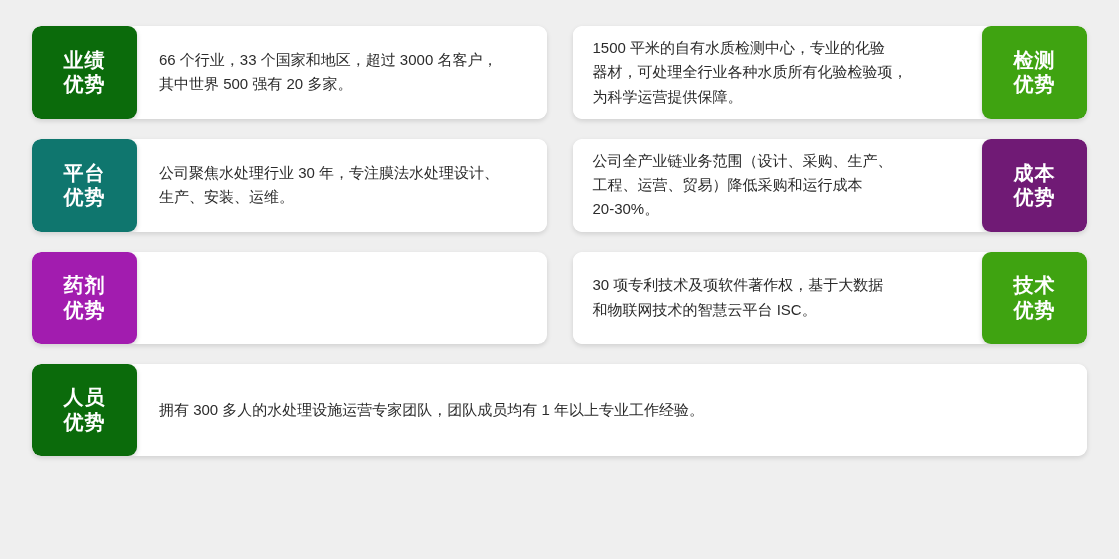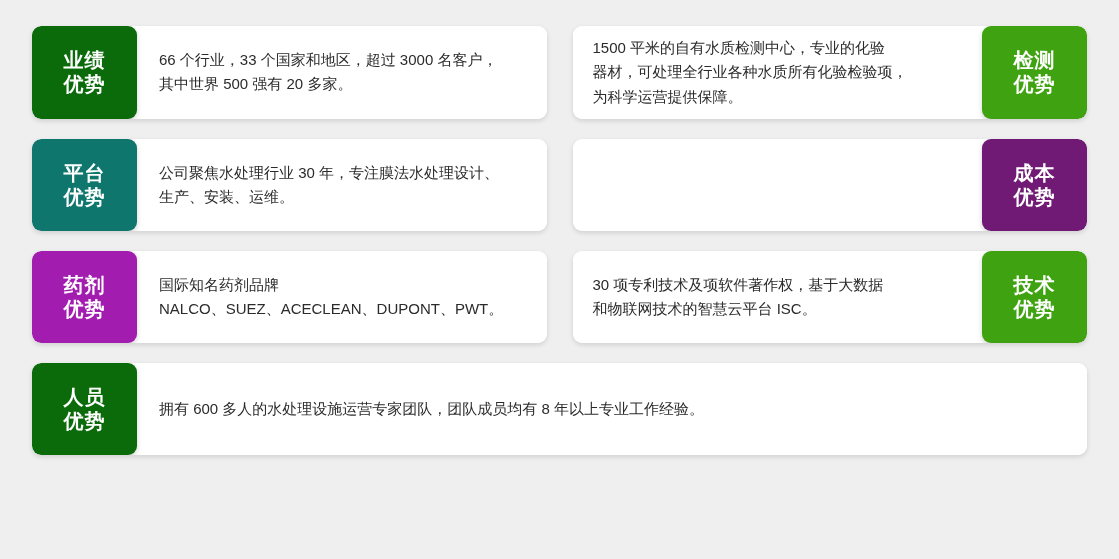--- a/index.html
+++ b/index.html
@@ -157,32 +157,33 @@
           <div class="body-text">公司聚焦水处理行业 30 年，专注膜法水处理设计、
 生产、安装、运维。</div>
         </div>
       </div>
 
       <div class="card reverse">
         <div class="tag" style="background:#701a75">
           <span class="tag-line">成本</span>
           <span class="tag-line">优势</span>
         </div>
+        <div class="body">
+          <div class="body-text">公司全产业链业务范围（设计、采购、生产、
+工程、运营、贸易）降低采购和运行成本
+20-30%。</div>
+        </div>
       </div>
     </div>
 
     <div class="row">
       <div class="card">
         <div class="tag" style="background:#a21caf">
           <span class="tag-line">药剂</span>
           <span class="tag-line">优势</span>
-        </div>
-        <div class="body">
-          <div class="body-text">国际知名药剂品牌
-NALCO、SUEZ、ACECLEAN、DUPONT、PWT。</div>
         </div>
       </div>
 
       <div class="card reverse">
         <div class="tag" style="background:#3fa311">
           <span class="tag-line">技术</span>
           <span class="tag-line">优势</span>
         </div>
         <div class="body">
           <div class="body-text">30 项专利技术及项软件著作权，基于大数据
@@ -191,19 +192,19 @@
       </div>
     </div>
 
     <div class="row row-full">
       <div class="card">
         <div class="tag" style="background:#0b6b0b">
           <span class="tag-line">人员</span>
           <span class="tag-line">优势</span>
         </div>
         <div class="body">
-          <div class="body-text">拥有 600 多人的水处理设施运营专家团队，团队成员均有 8 年以上专业工作经验。</div>
+          <div class="body-text">拥有 300 多人的水处理设施运营专家团队，团队成员均有 1 年以上专业工作经验。</div>
         </div>
       </div>
     </div>
 
   </div>
 </div>
 
 </body></html>

